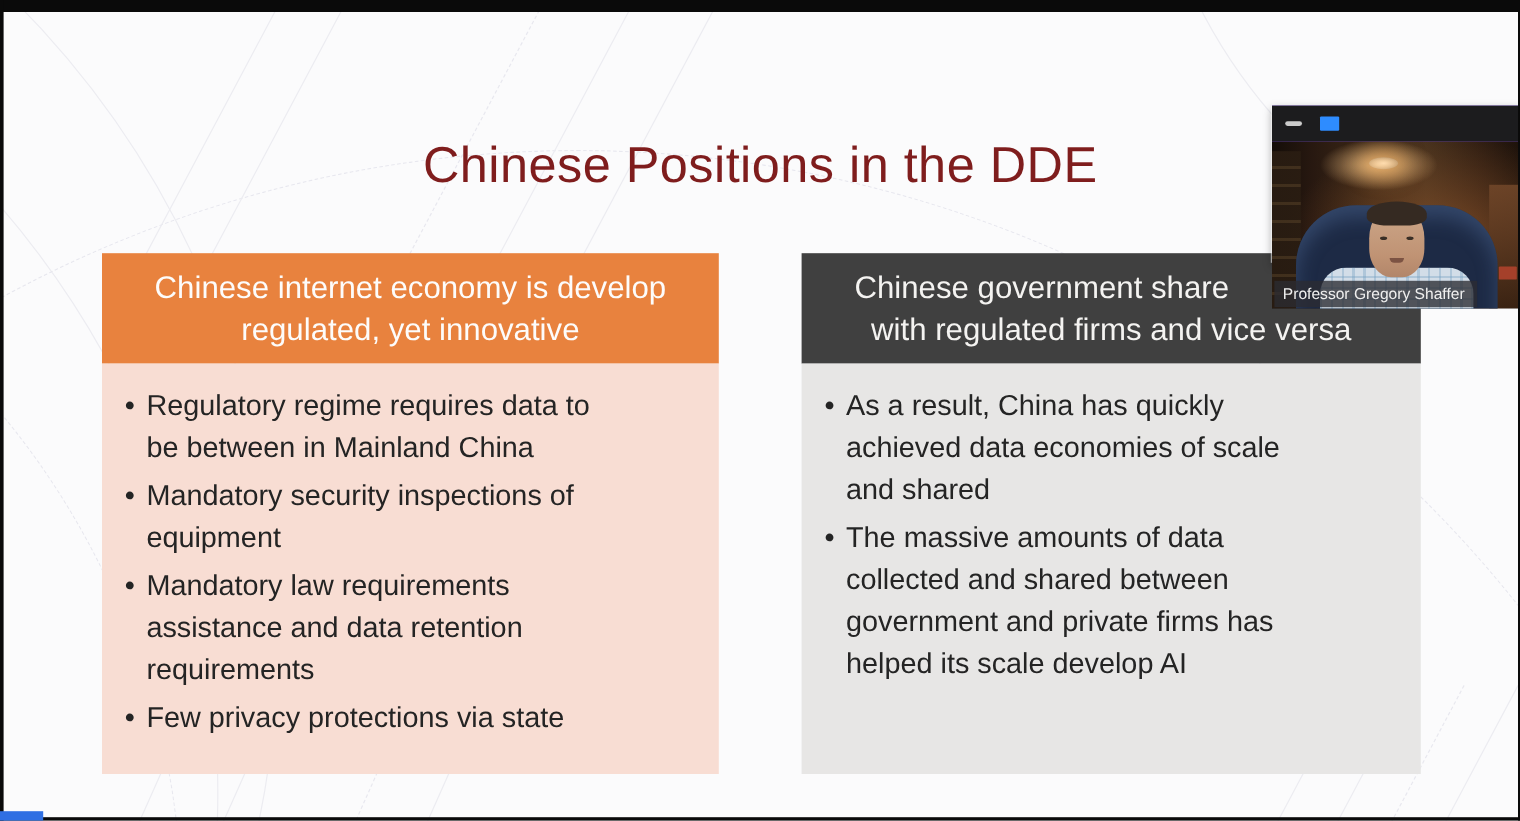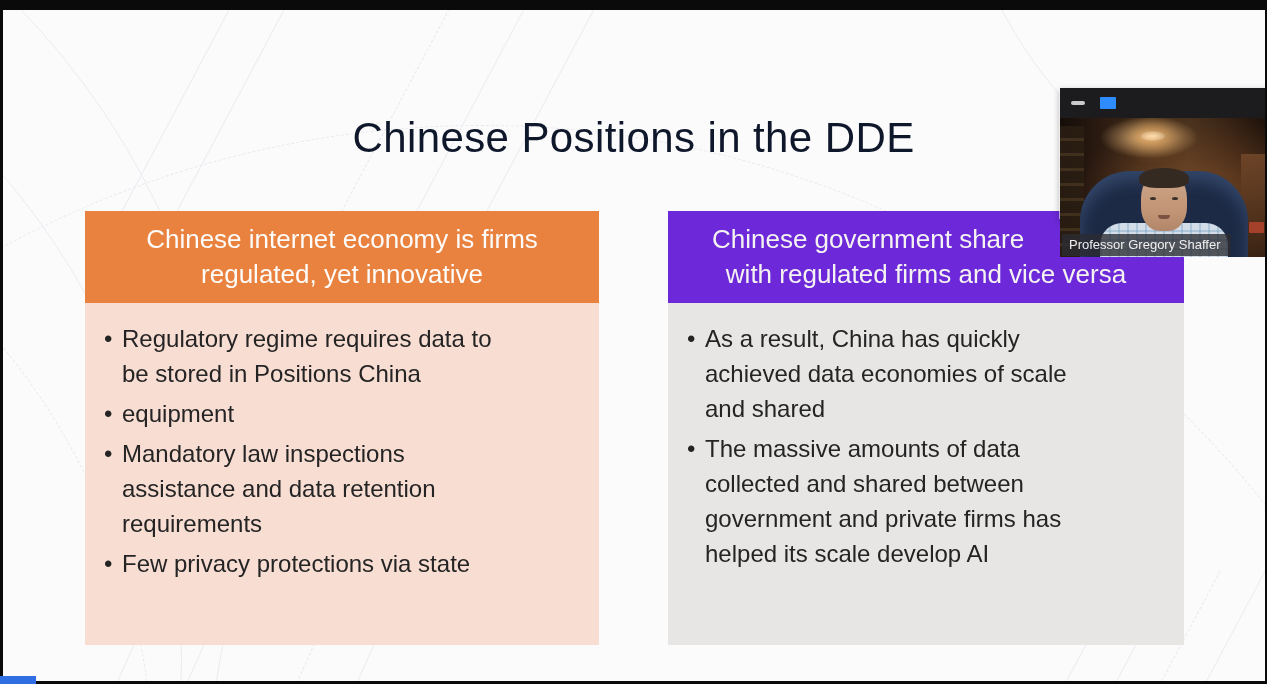--- a/index.html
+++ b/index.html
@@ -19,31 +19,31 @@
   
   .frame-top    { position:absolute; top:0; left:0; right:0; height:10px; background:#0a0a0a; z-index:30; }
   .frame-left   { position:absolute; top:0; left:0; bottom:0; width:3px;  background:#0a0a0a; z-index:30; }
   .frame-right  { position:absolute; top:0; right:0; bottom:0; width:2px; background:#0a0a0a; z-index:30; }
   .frame-bottom { position:absolute; bottom:0; left:0; right:0; height:3px; background:#0a0a0a; z-index:30; }
   .bottom-accent{ position:absolute; bottom:0; left:0; width:36px; height:8px; background:#2f6fe3; z-index:31; }
 
   
   .slide-title {
     position:absolute; top:110px; left:0; width:100%; text-align:center;
-    font-size:42px; line-height:56px; color:#0f172a; letter-spacing:.4px; z-index:1;
+    font-size:42px; line-height:56px; color:#7f1d1d; letter-spacing:.4px; z-index:1;
   }
   .panel { position:absolute; top:211px; z-index:1; }
   .panel-left  { left:85px;  width:514px; }
   .panel-right { left:668px; width:516px; }
   .panel-header {
     height:92px; display:flex; flex-direction:column; justify-content:center;
     text-align:center; font-size:26px; line-height:35px; color:#fdfcfb;
   }
   .panel-left  .panel-header { background:#e8823e; }
-  .panel-right .panel-header { background:#6d28d9; color:#f4f3f1; }
+  .panel-right .panel-header { background:#404040; color:#f4f3f1; }
   .panel-body { height:342px; }
   .panel-left  .panel-body { background:#f8ddd3; }
   .panel-right .panel-body { background:#e7e6e5; }
   .offset-line { text-align:left; padding-left:44px; }
 
   .bullets { list-style:none; margin:0; padding:18px 24px 0 19px; }
   .bullets li { display:flex; font-size:24px; line-height:35px; color:#242424; }
   .bullets li + li { margin-top:5px; }
   .b-marker { flex:0 0 18px; width:18px; }
   .b-text { flex:1 1 auto; }
@@ -116,42 +116,43 @@
   <div class="line-dec" style="left:1080px;top:560px;height:190px;transform:rotate(28deg);"></div>
   <div class="line-dec" style="left:1130px;top:560px;height:190px;transform:rotate(28deg);"></div>
   <div class="line-dec dashed" style="left:1175px;top:560px;height:190px;transform:rotate(28deg);"></div>
   <div class="line-dec" style="left:1220px;top:560px;height:190px;transform:rotate(28deg);"></div>
 </div>
 
 <div class="slide-title">Chinese Positions in the DDE</div>
 
 <div class="panel panel-left">
   <div class="panel-header">
-    <span>Chinese internet economy is firms</span>
+    <span>Chinese internet economy is develop</span>
     <span>regulated, yet innovative</span>
   </div>
   <div class="panel-body">
     <ul class="bullets">
       <li>
         <span class="b-marker">•</span>
         <span class="b-text">
           <span class="b-line">Regulatory regime requires data to</span>
-          <span class="b-line">be stored in Positions China</span>
-        </span>
-      </li>
-      <li>
-        <span class="b-marker">•</span>
-        <span class="b-text">
+          <span class="b-line">be between in Mainland China</span>
+        </span>
+      </li>
+      <li>
+        <span class="b-marker">•</span>
+        <span class="b-text">
+          <span class="b-line">Mandatory security inspections of</span>
           <span class="b-line">equipment</span>
         </span>
       </li>
       <li>
         <span class="b-marker">•</span>
         <span class="b-text">
-          <span class="b-line">Mandatory law inspections</span>
+          <span class="b-line">Mandatory law requirements</span>
           <span class="b-line">assistance and data retention</span>
           <span class="b-line">requirements</span>
         </span>
       </li>
       <li>
         <span class="b-marker">•</span>
         <span class="b-text">
           <span class="b-line">Few privacy protections via state</span>
         </span>
       </li>

